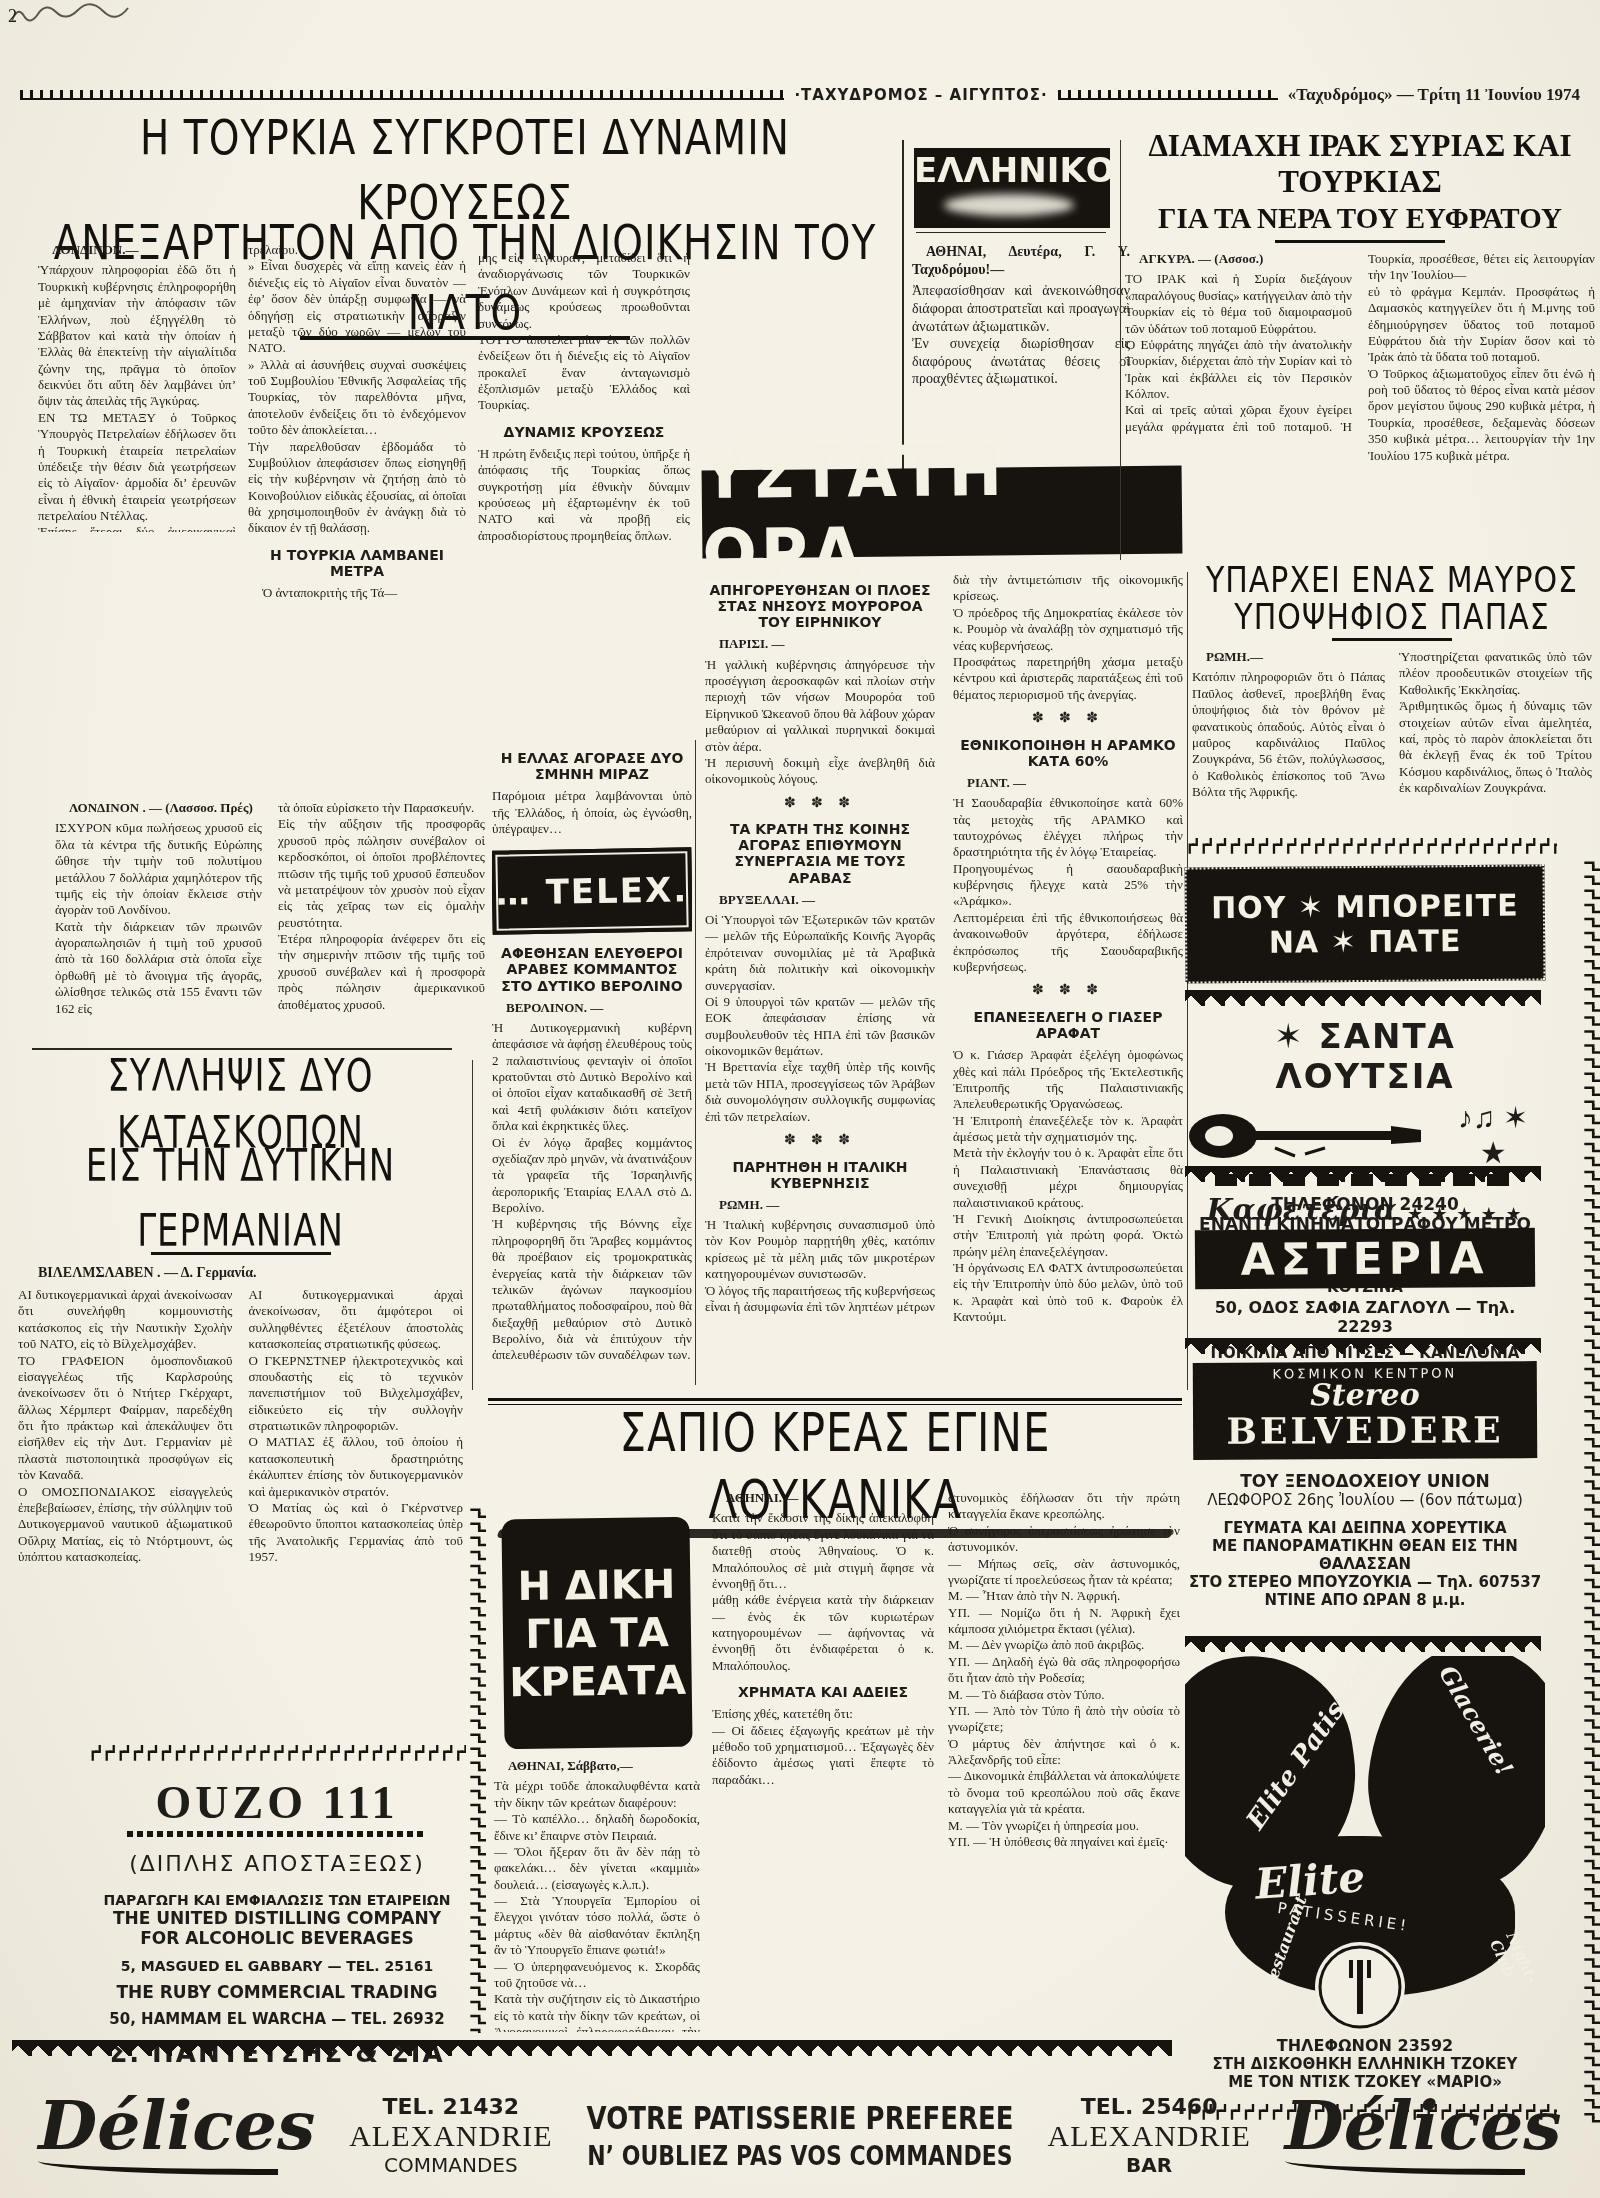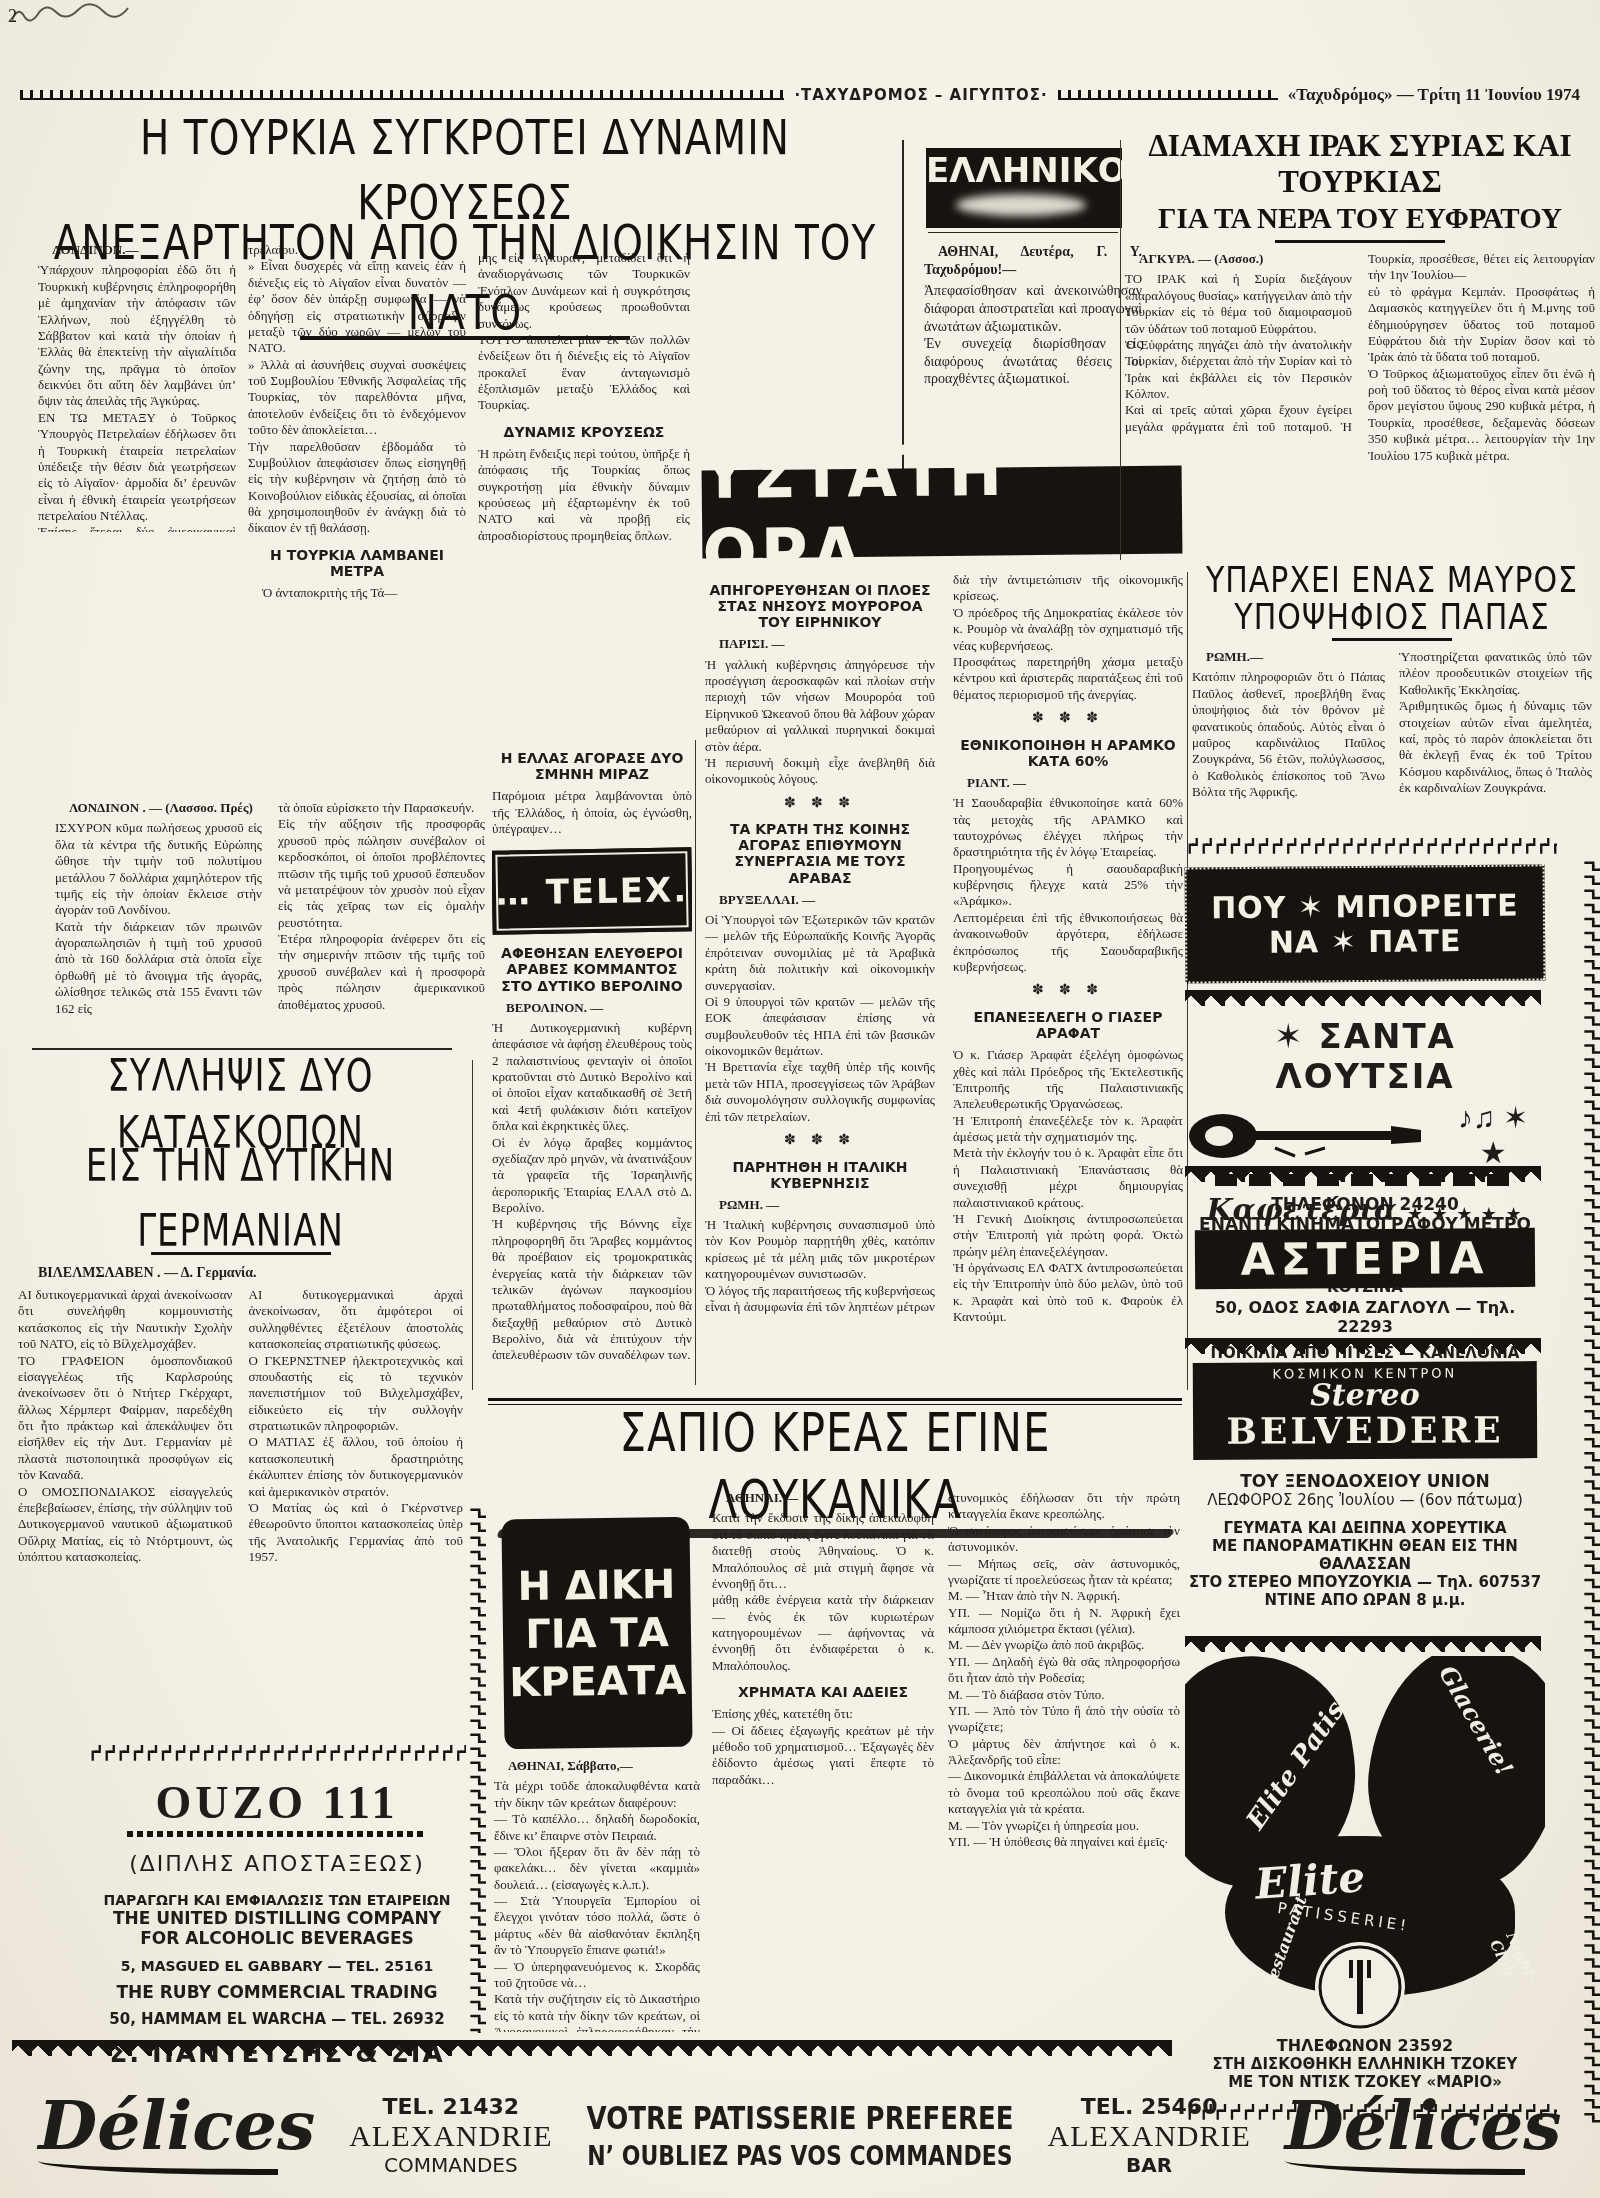--- a/index.html
+++ b/index.html
@@ -76,21 +76,21 @@
     <div class="subhead">Η ΤΟΥΡΚΙΑ ΛΑΜΒΑΝΕΙ ΜΕΤΡΑ</div>
     <div class="pre" style="text-indent:14px;">Ὁ ἀνταποκριτὴς τῆς Τά—</div>
   </div>
   <div class="abs body-txt just" style="left:478px;top:242px;width:212px;height:488px;overflow:hidden;margin-top:8px;">
     <div class="pre">μης εἰς Ἄγκυραν, μεταδίδει ὅτι ἡ ἀναδιοργάνωσις τῶν Τουρκικῶν Ἐνόπλων Δυνάμεων καὶ ἡ συγκρότησις δυνάμεως κρούσεως προωθοῦνται συντόνως.
 ΤΟΥΤΟ ἀποτελεῖ μίαν ἐκ τῶν πολλῶν ἐνδείξεων ὅτι ἡ διένεξις εἰς τὸ Αἰγαῖον προκαλεῖ ἕναν ἀνταγωνισμὸ ἐξοπλισμῶν μεταξὺ Ἑλλάδος καὶ Τουρκίας.</div>
     <div class="subhead">ΔΥΝΑΜΙΣ ΚΡΟΥΣΕΩΣ</div>
     <div class="pre">Ἡ πρώτη ἔνδειξις περὶ τούτου, ὑπῆρξε ἡ ἀπόφασις τῆς Τουρκίας ὅπως συγκροτήσῃ μία ἐθνικὴν δύναμιν κρούσεως μὴ ἐξαρτωμένην ἐκ τοῦ ΝΑΤΟ καὶ νὰ προβῇ εἰς ἀπροσδιορίστους προμηθείας ὅπλων.</div>
   </div>
 
-  <div class="abs" style="left:902px;top:140px;width:218px;height:350px;border-left:2px solid #2a2720;padding-left:20px;">
+  <div class="abs" style="left:902px;top:140px;width:218px;height:350px;border-left:2px solid #2a2720;padding-left:8px;">
     <div class="blackbox" style="width:196px;height:80px;margin:8px 0 4px 2px;position:relative;text-align:center;">
       <div style="font-family:'DejaVu Sans',sans-serif;font-weight:700;font-size:34px;line-height:44px;">ΕΛΛΗΝΙΚΟ</div>
       <div class="smudge abs" style="left:30px;top:46px;width:130px;height:22px;"></div>
     </div>
     <div class="thinline" style="width:190px;margin:2px 0 10px 4px;"></div>
     <div class="body-txt just" style="font-size:14px;">
       <p class="dateline">ΑΘΗΝΑΙ, Δευτέρα, Γ. Υ. Ταχυδρόμου!—</p>
       <div class="pre">Ἀπεφασίσθησαν καὶ ἀνεκοινώθησαν διάφοραι ἀποστρατεῖαι καὶ προαγωγαὶ ἀνωτάτων ἀξιωματικῶν.
 Ἐν συνεχείᾳ διωρίσθησαν εἰς διαφόρους ἀνωτάτας θέσεις οἱ προαχθέντες ἀξιωματικοί.</div>
     </div>

